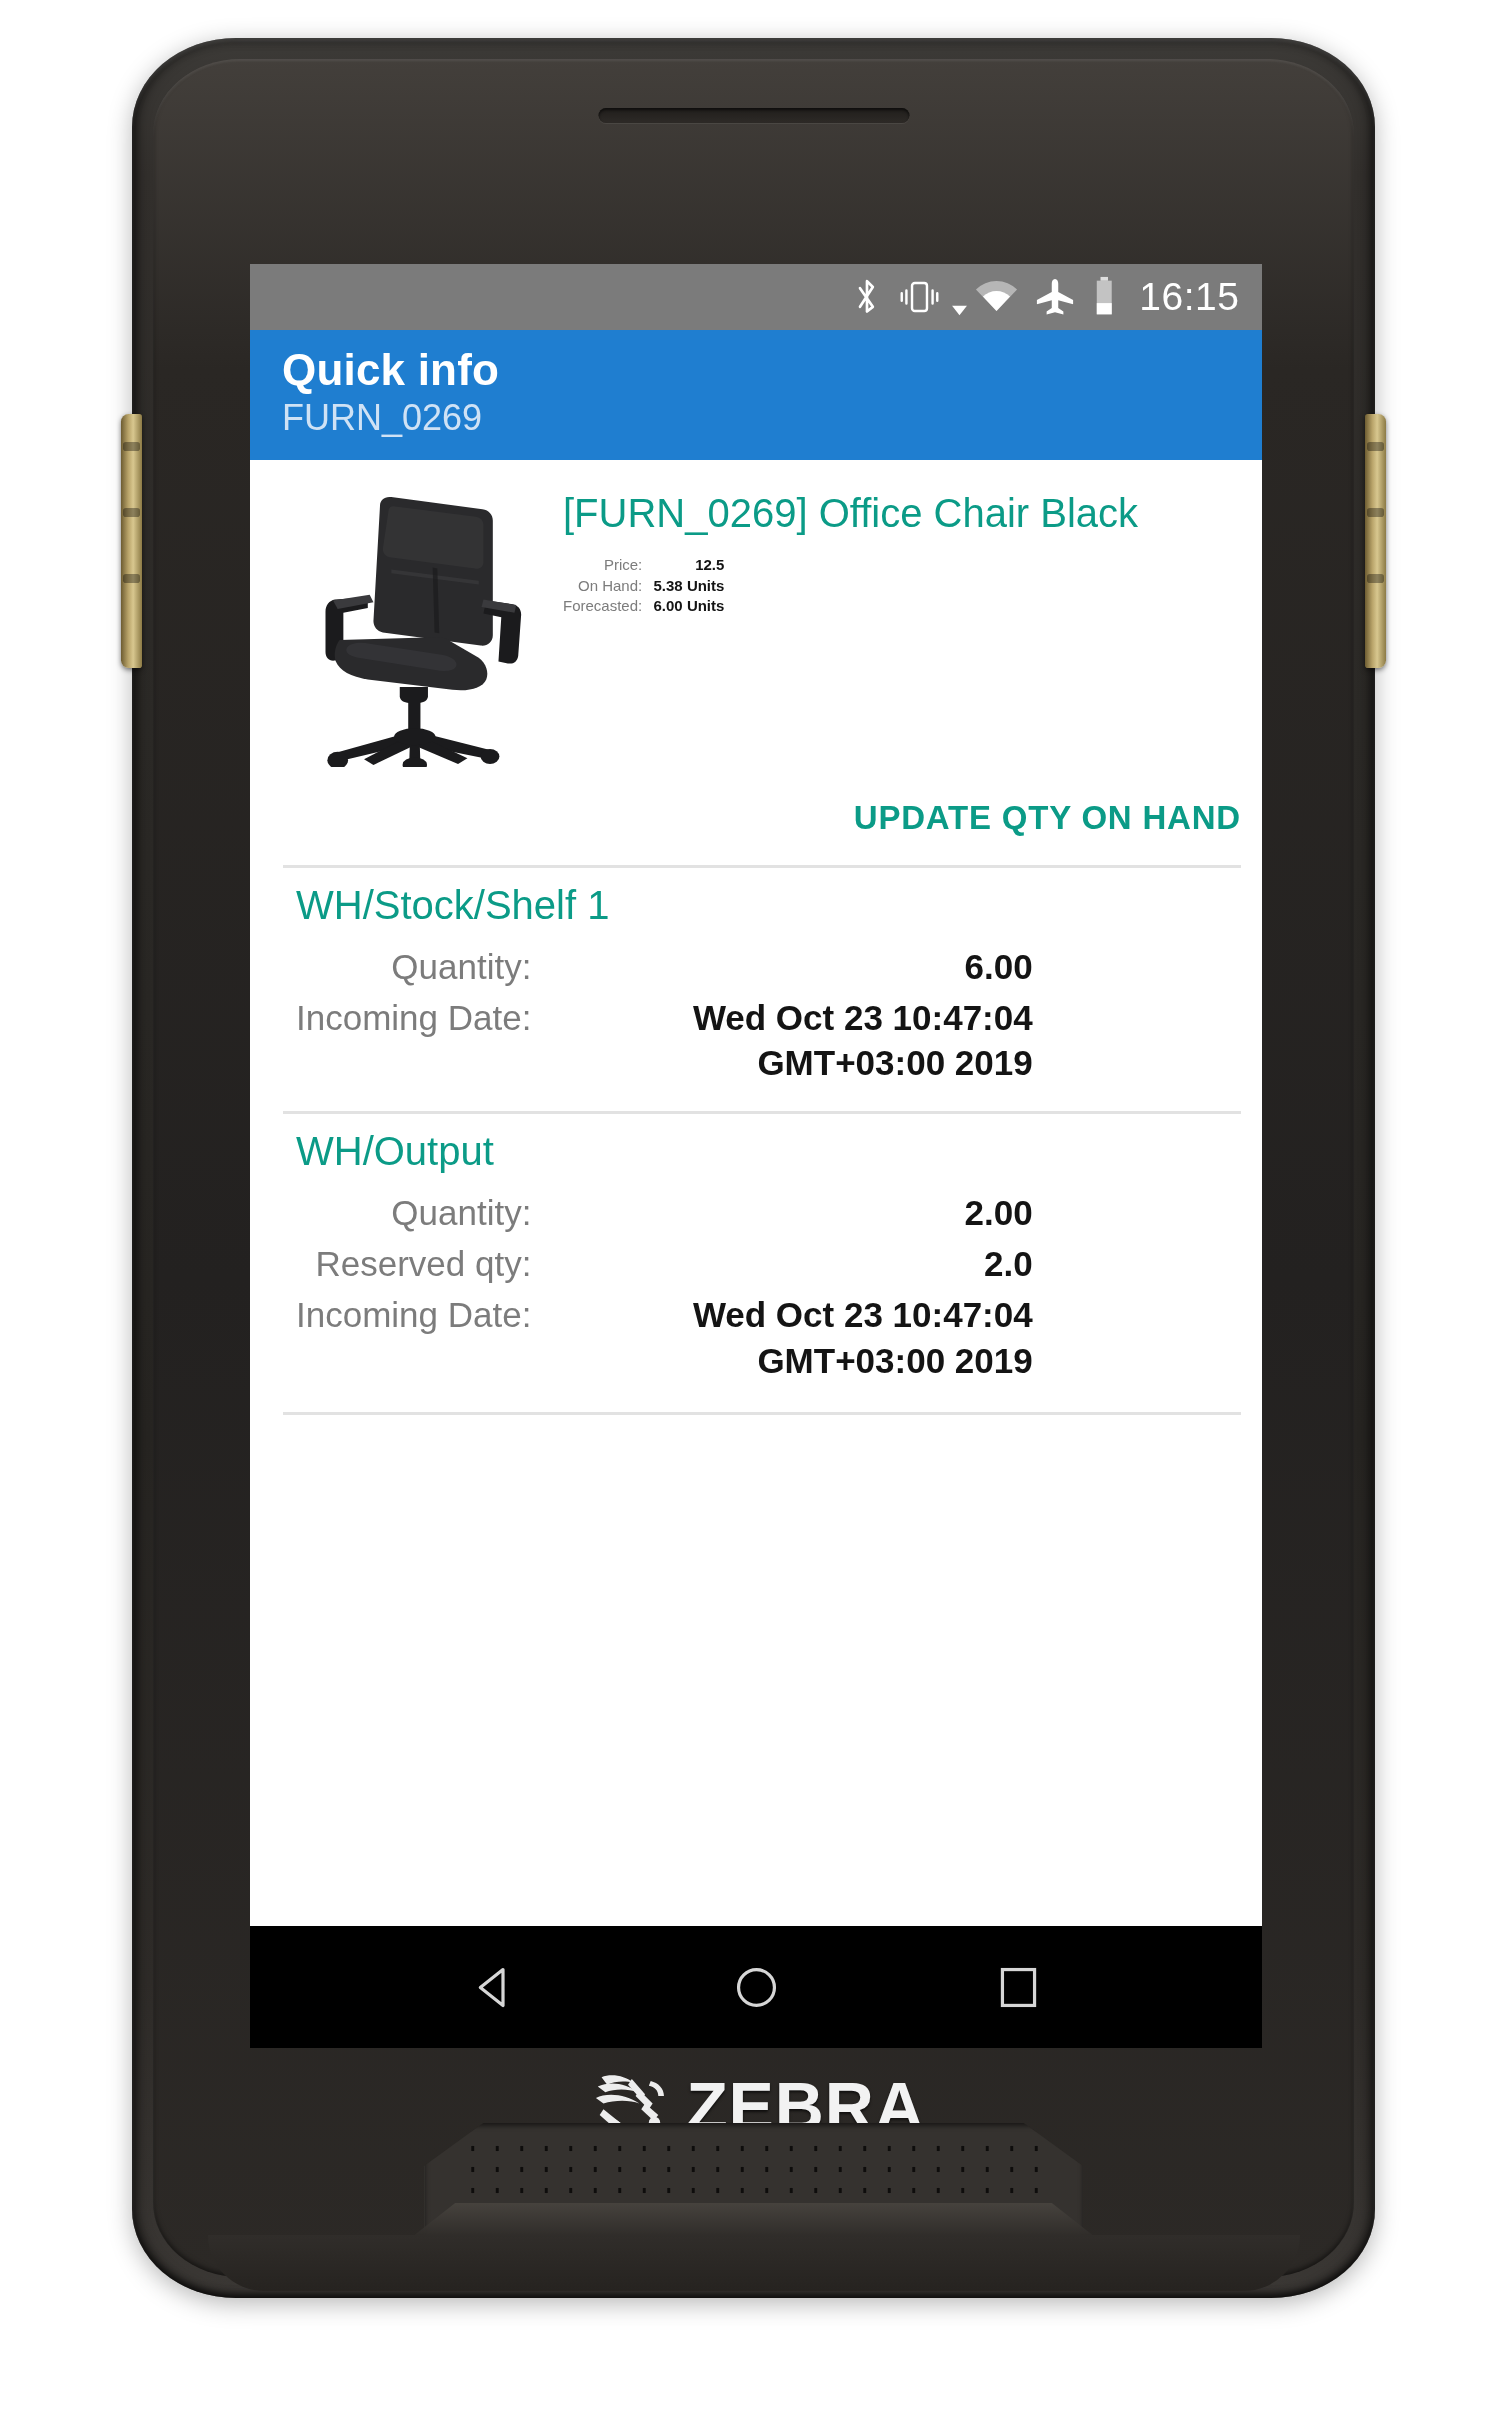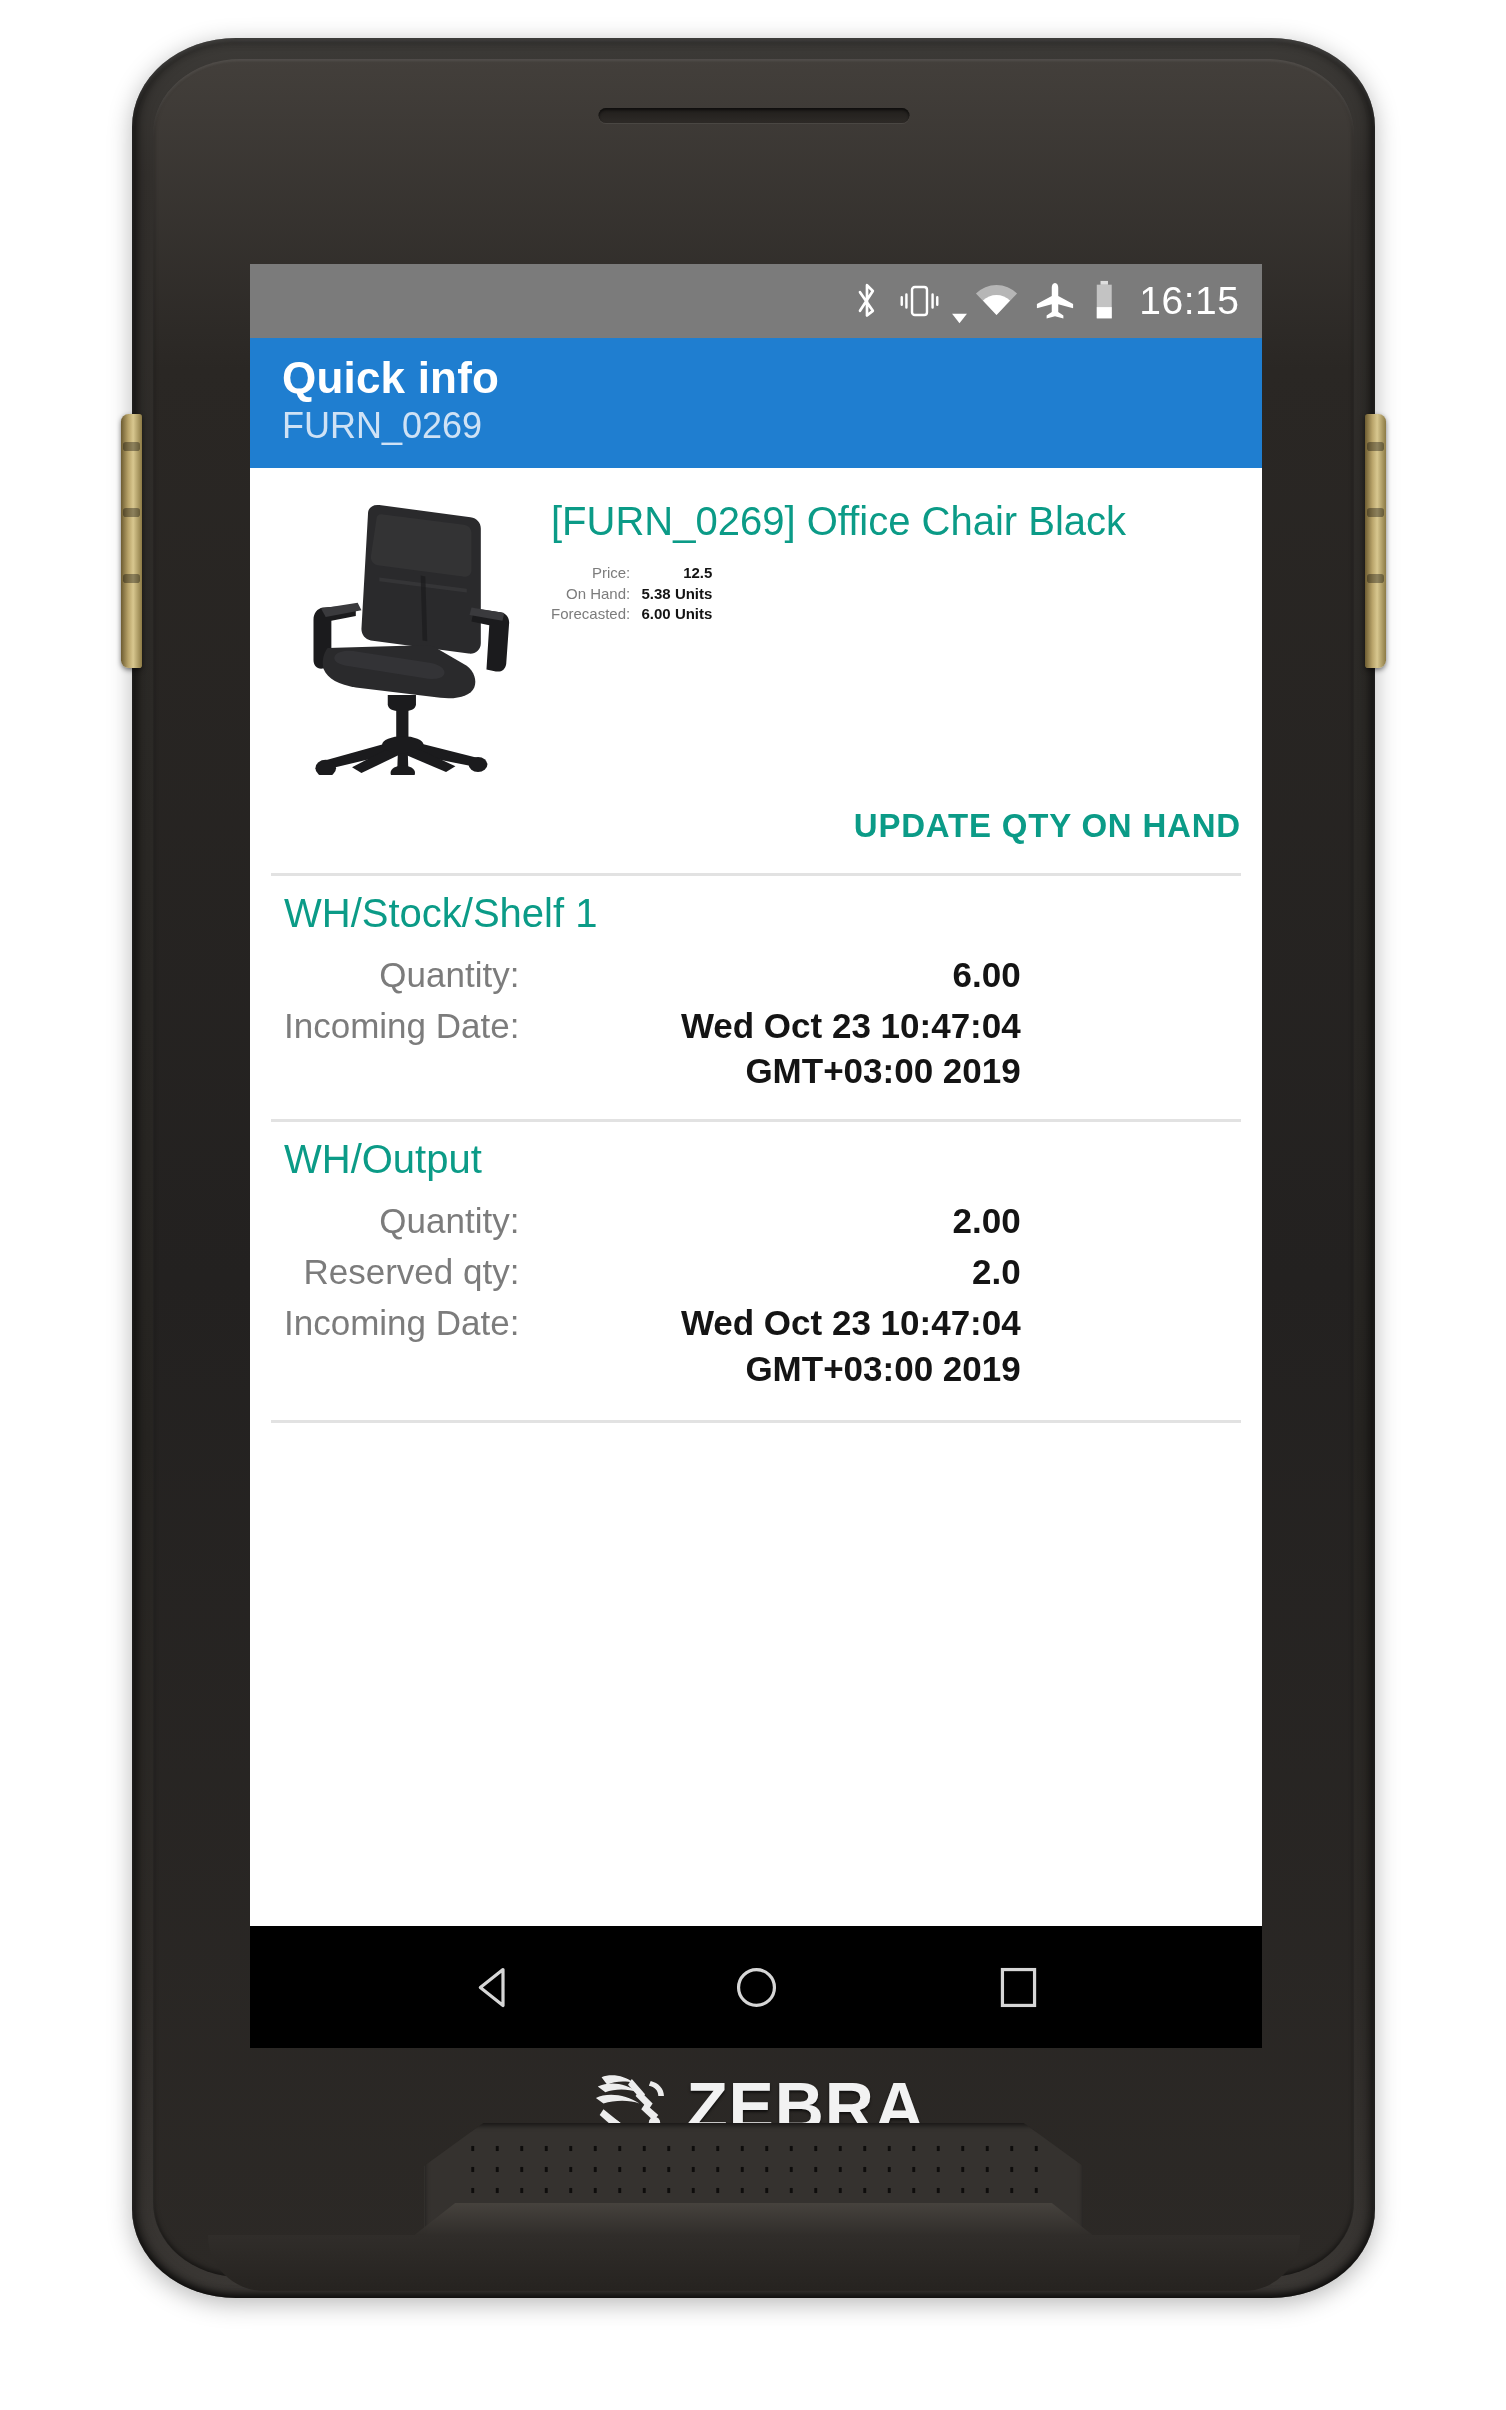--- a/index.html
+++ b/index.html
@@ -62,42 +62,42 @@
   .screen {
     position: absolute;
     left: 250px; top: 264px;
     width: 1012px; height: 1784px;
     background: #ffffff;
     overflow: hidden;
   }
 
   
   .statusbar {
-    height: 74px; background: #7b7b7b;
+    height: 66px; background: #7b7b7b;
     display: flex; align-items: center; justify-content: flex-end;
     padding-right: 22.6px; gap: 17px;
   }
   .sb-icon { display:flex; align-items:center; justify-content:center; }
   .sb-time {
     color:#ffffff; font-size: 39px; letter-spacing: 0.5px;
     font-family: "Liberation Sans", sans-serif; margin-left: 5.6px;
   }
 
   
   .appbar { background:#1f7ed0; padding: 15px 32px 21px 32px; }
   .appbar-title {
     color:#ffffff; font-size: 44px; font-weight: bold; line-height: 1.12;
     letter-spacing:0.2px;
   }
   .appbar-sub {
     color:#cfe2f5; font-size: 36px; line-height: 1.2; margin-top: 1.9px;
   }
 
   
-  .content { background:#fff; }
+  .content { background:#fff;margin-left:12px; }
 
   .product-row { display:flex; padding: 24.5px 24.5px 0 32px; }
   .product-img {
     width: 250px; flex: 0 0 250px; display:flex;
     align-items:flex-start; justify-content:center; padding-top: 9.4px;
   }
   .product-meta { flex: 1 1 auto; padding-left: 19px; padding-top: 5.6px; }
 
   .product-title {
     color:#0b9b87; font-size: 40px; line-height: 1.16; font-weight: normal;

